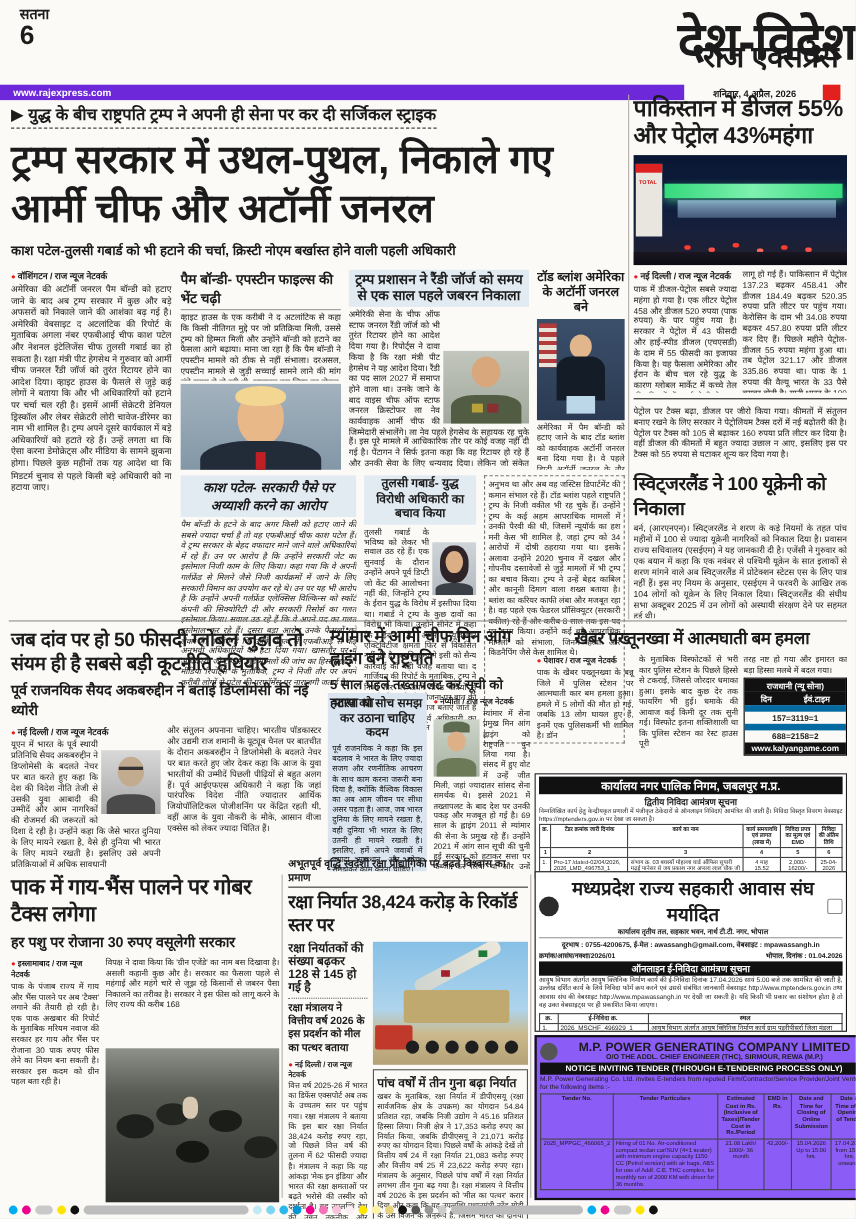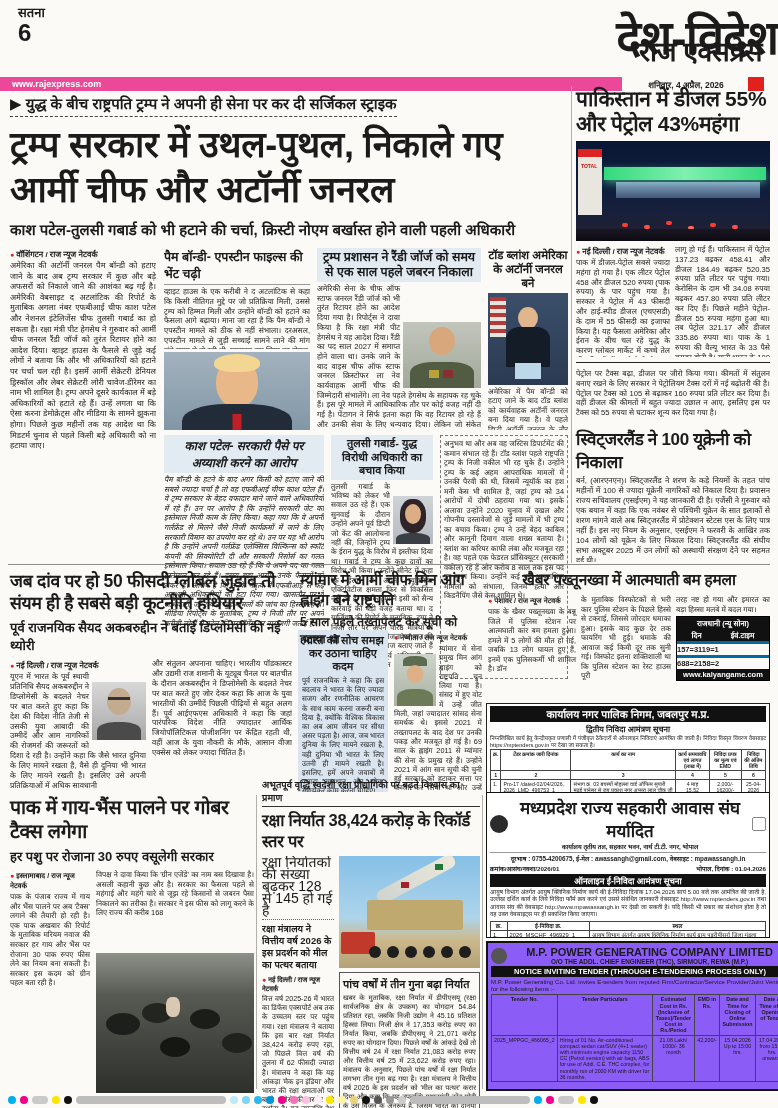--- a/index.html
+++ b/index.html
@@ -4,57 +4,57 @@
 <style>
   html,body{margin:0;padding:0;background:#e9e7e1;}
   .page{position:relative;width:778px;height:1108px;background:#fbfaf7;overflow:hidden;
         font-family:"Liberation Sans","DejaVu Sans",sans-serif;color:#1b1b1b;}
   
   .pageno{position:absolute;left:18px;top:6px;line-height:1;}
   .pageno .loc{font-size:13px;font-weight:700;}
   .pageno .num{font-size:24px;font-weight:800;margin-top:2px;}
   .masthead{position:absolute;left:0;right:0;top:4px;text-align:right;font-size:47px;font-weight:900;letter-spacing:-1px;}
   .brand{position:absolute;right:16px;top:32px;font-size:27px;font-weight:900;letter-spacing:-0.5px;}
-  .redbar{position:absolute;left:0;top:77px;width:622px;height:14px;background:#ec4899;color:#fff;
+  .redbar{position:absolute;left:0;top:77px;width:622px;height:14px;background:#6d28d9;color:#fff;
           font-size:9px;font-weight:700;line-height:14px;padding-left:12px;box-sizing:border-box;}
   .datebox{position:absolute;left:628px;top:79px;width:116px;text-align:center;font-size:8.5px;font-weight:800;}
   .redsquare{position:absolute;left:748px;top:77px;width:16px;height:14px;background:#e2201d;}
   
   .hl{font-weight:900;letter-spacing:-0.3px;}
   .sub{font-weight:800;}
   .dl{font-size:8px;font-weight:800;margin:0 0 2px 0;}
   .dl::before{content:"● ";color:#e2201d;font-size:7px;}
   .body{font-size:8px;line-height:10.6px;text-align:justify;margin:0;}
   .shadehead{background:#e2eaf2;padding:2px 3px;}
   .ph{position:relative;overflow:hidden;}
   .vline{position:absolute;width:1px;background:#b3b0aa;}
   .hline{position:absolute;height:1px;background:#8f8d88;}
   table{border-collapse:collapse;width:100%;}
   td,th{border:0.5px solid #444;padding:1px 2px;vertical-align:top;}
   
   .lead{position:absolute;left:10px;top:93px;width:558px;}
   .kicker{display:inline-block;font-size:15px;font-weight:800;border-bottom:1.5px dashed #444;padding-bottom:3px;}
   .lead-hl{font-size:36px;line-height:45px;margin-top:5px;}
-  .lead-sub{font-size:15px;margin-top:7px;}
+  .lead-sub{font-size:12px;margin-top:7px;}
   .lead-cols{display:flex;gap:8px;margin-top:9px;height:340px;}
   .rail{position:absolute;left:576px;top:86px;width:194px;}
   .akbar{position:absolute;left:10px;top:570px;width:282px;}
   .shadebox{position:absolute;left:298px;top:630px;width:90px;height:162px;background:#dbe5ef;padding:4px;box-sizing:border-box;overflow:hidden;}
   .my-head{position:absolute;left:300px;top:570px;width:186px;}
   .my-body{position:absolute;left:394px;top:632px;width:88px;height:158px;overflow:hidden;}
   .khyber{position:absolute;left:488px;top:568px;width:282px;}
   .jabalpur{position:absolute;left:486px;top:703px;width:284px;height:96px;border:1px solid #222;padding:2px 3px;box-sizing:border-box;overflow:hidden;background:#fff;}
   .gobar{position:absolute;left:10px;top:795px;width:244px;}
   .defence{position:absolute;left:262px;top:778px;width:218px;}
   .awas{position:absolute;left:486px;top:792px;width:284px;height:146px;border:1.5px solid #111;background:#fff;padding:3px;box-sizing:border-box;overflow:hidden;}
   .mppgcl{position:absolute;left:486px;top:941px;width:308px;height:150px;border:2px solid #111;background:#8b5cf6;padding:3px;box-sizing:border-box;overflow:hidden;font-family:"Liberation Sans",sans-serif;}
   .blackbar{background:#111;color:#fff;font-weight:800;text-align:center;padding:1px 2px;}
   .lotto{border:1px solid #000;font-size:7.5px;margin-top:2px;}
   .lotto .lh{background:#111;color:#fff;text-align:center;font-weight:800;padding:1px 0;}
-  .lotto .lr{display:flex;justify-content:flex-start;font-weight:800;padding:1px 0;border-top:3px solid #0369a1;}
+  .lotto .lr{display:flex;justify-content:center;font-weight:800;padding:1px 0;border-top:6px solid #0369a1;}
   .marks{position:absolute;left:0;top:1094px;width:778px;height:12px;display:flex;align-items:center;gap:4px;padding:0 8px;box-sizing:border-box;}
   .dot{width:8px;height:8px;border-radius:50%;}
   .pill{width:16px;height:8px;border-radius:4px;background:#c9c9c9;}
   .gbar{height:8px;border-radius:4px;background:#bdbdbd;}
 </style>
 </head>
 <body>
 
 <div class="page">
 
@@ -291,21 +291,21 @@
   </div>
 
   <div class="vline" style="left:256px;top:795px;height:294px;"></div>
   <div class="vline" style="left:482px;top:795px;height:294px;"></div>
 
   <div class="defence">
     <div style="font-size:9.5px;font-weight:800;border-bottom:1px solid #333;padding-bottom:2px;">अभूतपूर्व वृद्धि स्वदेशी रक्षा प्रौद्योगिकी पर बढ़ते विश्वास का प्रमाण</div>
     <div class="hl" style="font-size:16.5px;line-height:21px;margin-top:3px;">रक्षा निर्यात 38,424 करोड़ के रिकॉर्ड स्तर पर</div>
     <div style="display:flex;gap:5px;margin-top:4px;height:272px;overflow:hidden;">
       <div style="width:72px;flex:none;">
-        <div style="font-size:14px;line-height:12px;font-weight:400;">रक्षा निर्यातकों की संख्या बढ़कर 128 से 145 हो गई है</div>
+        <div style="font-size:11px;line-height:12px;font-weight:700;">रक्षा निर्यातकों की संख्या बढ़कर 128 से 145 हो गई है</div>
         <div style="border-top:1px dotted #666;margin:3px 0;"></div>
         <div style="font-size:9.5px;line-height:12px;font-weight:800;">रक्षा मंत्रालय ने वित्तीय वर्ष 2026 के इस प्रदर्शन को मील का पत्थर बताया</div>
         <p class="dl" style="font-size:6.8px;margin-top:4px;">नई दिल्ली / राज न्यूज नेटवर्क</p>
         <p class="body" style="font-size:7.1px;line-height:9.2px;">वित्त वर्ष 2025-26 में भारत का डिफेंस एक्सपोर्ट अब तक के उच्चतम स्तर पर पहुंच गया। रक्षा मंत्रालय ने बताया कि इस बार रक्षा निर्यात 38,424 करोड़ रुपए रहा, जो पिछले वित्त वर्ष की तुलना में 62 फीसदी ज्यादा है। मंत्रालय ने कहा कि यह आंकड़ा 'मेक इन इंडिया' और भारत की रक्षा क्षमताओं पर बढ़ते भरोसे की तस्वीर को दर्शाता है। यह उपलब्धि देश की उन्नत तकनीक और आत्मनिर्भर भागीदारी को दर्शाती है।</p>
       </div>
       <div style="flex:1;">
         <div class="ph" style="height:112px;background:linear-gradient(180deg,#86c0e6 0%,#aed4ec 55%,#cbb98c 75%,#b4a176 100%);">
           <div style="position:absolute;left:34px;top:16px;width:86px;height:14px;background:linear-gradient(90deg,#cfd4cf,#ece8da);transform:rotate(-28deg);border-radius:6px;"></div>
           <div style="position:absolute;left:28px;top:44px;width:96px;height:30px;background:#c0a96e;border-radius:3px;"></div>
           <div style="position:absolute;left:2px;bottom:14px;width:34px;height:22px;background:#c0392b;border-radius:2px;"></div>

